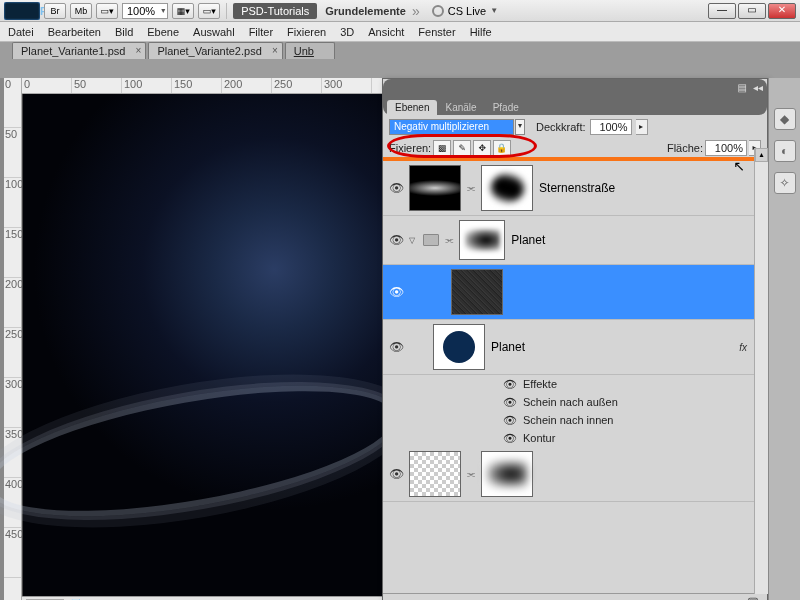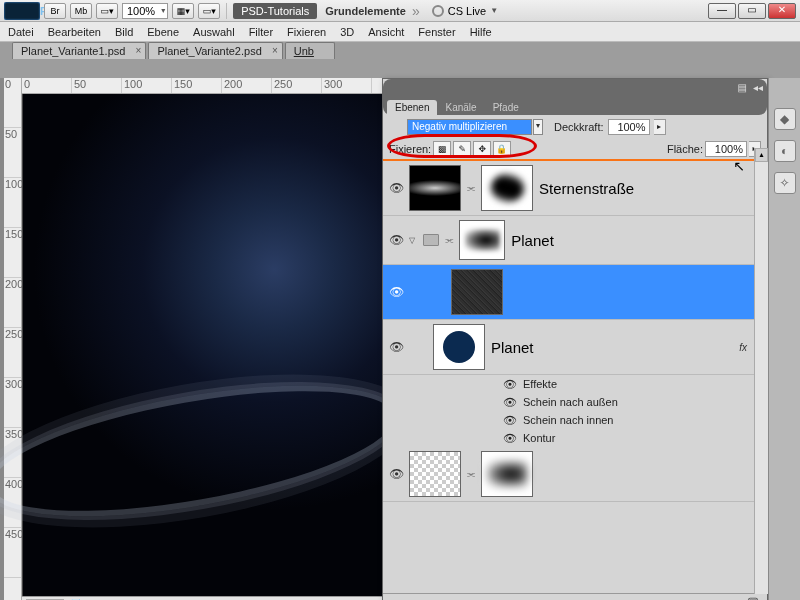--- a/index.html
+++ b/index.html
@@ -36,43 +36,43 @@
 .canvas { flex: 1; background: radial-gradient(ellipse 240px 240px at 70% 35%, #2b3d64 0%, #1a2946 25%, #0b1124 55%, #020308 100%); position: relative; border-left: 1px solid #444; }
 .canvas .rings { position: absolute; left: -40px; bottom: 90px; width: 420px; height: 110px; border-radius: 50%; border: 6px solid rgba(200,210,230,0.25); box-shadow: 0 0 0 4px rgba(180,190,210,0.15), 0 0 0 12px rgba(160,170,190,0.1); transform: rotate(-10deg); }
 .statusbar { height: 18px; background: #e5e5e5; border-top: 1px solid #999; display: flex; align-items: center; font-size: 10px; color: #333; padding: 0 4px; gap: 6px; }
 .statusbar .sb-box { border: 1px solid #aaa; background: #fff; padding: 0 4px; height: 14px; line-height: 12px; }
 .panel-host { flex: 1; background: #7a7a7a; position: relative; }
 .layers-panel { position: absolute; left: 0; top: 0; right: 32px; bottom: 0; background: #d5d5d5; border: 1px solid #666; box-shadow: 2px 2px 6px rgba(0,0,0,0.3); display: flex; flex-direction: column; }
 .panel-tabs { height: 36px; background: #6a6a6a; display: flex; align-items: flex-end; padding-left: 4px; position: relative; border-radius: 8px; }
 .panel-tabs .ptab { padding: 2px 8px; color: #ccc; font-size: 10px; border-top-left-radius: 3px; border-top-right-radius: 3px; }
 .panel-tabs .ptab.active { background: #d5d5d5; color: #222; }
 .panel-tabs .menu-ico { position: absolute; right: 4px; top: 3px; color: #ddd; font-size: 10px; }
-.panel-row { height: 24px; display: flex; align-items: center; padding: 0 24px; gap: 4px; color: #222; }
+.panel-row { height: 24px; display: flex; align-items: center; padding: 0 6px; gap: 4px; color: #222; }
 .blend-select { border: 1px solid #888; background: #3a8fff; color: #fff; height: 16px; line-height: 14px; padding: 0 14px 0 4px; position: relative; width: 125px; font-size: 10px; }
 .blend-select::after { content: "▾"; position: absolute; right: -12px; font-size: 8px; color: #333; background: #f3f3f3; border: 1px solid #888; padding: 0 2px; height: 14px; line-height: 12px; top: -1px; }
 .red-ring { position: absolute; width: 150px; height: 24px; border: 3px solid #d80000; border-radius: 50% / 100%; left: 4px; top: 19px; pointer-events: none; }
 .num-input { border: 1px solid #999; background: #fff; height: 16px; width: 42px; text-align: right; padding: 0 3px; line-height: 14px; }
 .num-flyout { border: 1px solid #999; border-left: none; background: #efefef; height: 16px; width: 12px; text-align: center; font-size: 8px; line-height: 14px; }
-.lock-row { height: 22px; display: flex; align-items: center; padding: 0 6px; gap: 2px; border-bottom: 2px solid #f97316; color: #222; }
+.lock-row { height: 22px; display: flex; align-items: center; padding: 0 6px; gap: 2px; border-bottom: 4px solid #f97316; color: #222; }
 .lock-row .icobox { width: 18px; height: 16px; border: 1px solid #999; background: #f5f5f5; text-align: center; font-size: 9px; line-height: 14px; }
 .layer-list { flex: 1; overflow: hidden; position: relative; }
 .layer-row { display: flex; align-items: center; min-height: 42px; border-bottom: 1px solid #bbb; padding: 4px 6px; gap: 6px; }
 .layer-row.tall { min-height: 54px; }
 .layer-row.selected { background: #3a8fff; color: #fff; }
 .eye { width: 14px; height: 14px; color: #333; font-size: 12px; text-align: center; }
 .layer-row.selected .eye { color: #fff; }
 .thumb { width: 46px; height: 40px; border: 1px solid #666; background: #fff; background-image: linear-gradient(45deg,#ccc 25%,transparent 25%,transparent 75%,#ccc 75%),linear-gradient(45deg,#ccc 25%,transparent 25%,transparent 75%,#ccc 75%); background-size: 8px 8px; background-position: 0 0, 4px 4px; display: flex; align-items: center; justify-content: center; position: relative; }
 .thumb.large { width: 52px; height: 46px; }
 .thumb .content { width: 100%; height: 100%; }
 .thumb.sternen .content { background: radial-gradient(ellipse 40px 10px at 50% 50%, #ccc 0%, #000 80%); }
 .mask { width: 46px; height: 40px; border: 1px solid #666; background: #fff; display: flex; align-items: center; justify-content: center; }
 .mask.large { width: 52px; height: 46px; }
 .mask .blob { width: 70%; height: 70%; background: radial-gradient(circle at 40% 40%, #000 0%, #000 30%, #fff 80%); border-radius: 50%; filter: blur(3px); }
 .mask .blob2 { width: 80%; height: 60%; background: radial-gradient(ellipse at 60% 50%, #000 0%, #555 40%, #fff 90%); filter: blur(2px); }
-.layer-name { flex: 1; font-size: 15px; }
+.layer-name { flex: 1; font-size: 12px; }
 .indent1 { margin-left: 18px; }
 .indent2 { margin-left: 36px; }
 .fx-badge { color: #333; font-style: italic; font-size: 10px; margin-right: 4px; }
 .folder-tri { font-size: 8px; color: #555; margin-right: 2px; }
 .folder-ico { width: 16px; height: 12px; background: #b8b8b8; border: 1px solid #888; border-radius: 1px; }
 .sub-effect { height: 18px; display: flex; align-items: center; padding-left: 120px; gap: 6px; font-size: 10px; color: #222; }
 .panel-footer { height: 20px; background: #d5d5d5; border-top: 1px solid #999; display: flex; align-items: center; justify-content: flex-end; gap: 8px; padding: 0 6px; color: #555; font-size: 10px; }
 .panel-footer span { width: 16px; text-align: center; }
 .right-dock { position: absolute; right: 0; top: 0; width: 32px; bottom: 0; background: #b8b8b8; border-left: 1px solid #888; display: flex; flex-direction: column; align-items: center; gap: 10px; padding-top: 30px; }
 .right-dock .dock-ico { width: 22px; height: 22px; background: #e5e5e5; border: 1px solid #888; border-radius: 3px; text-align: center; line-height: 20px; font-size: 12px; color: #666; }

